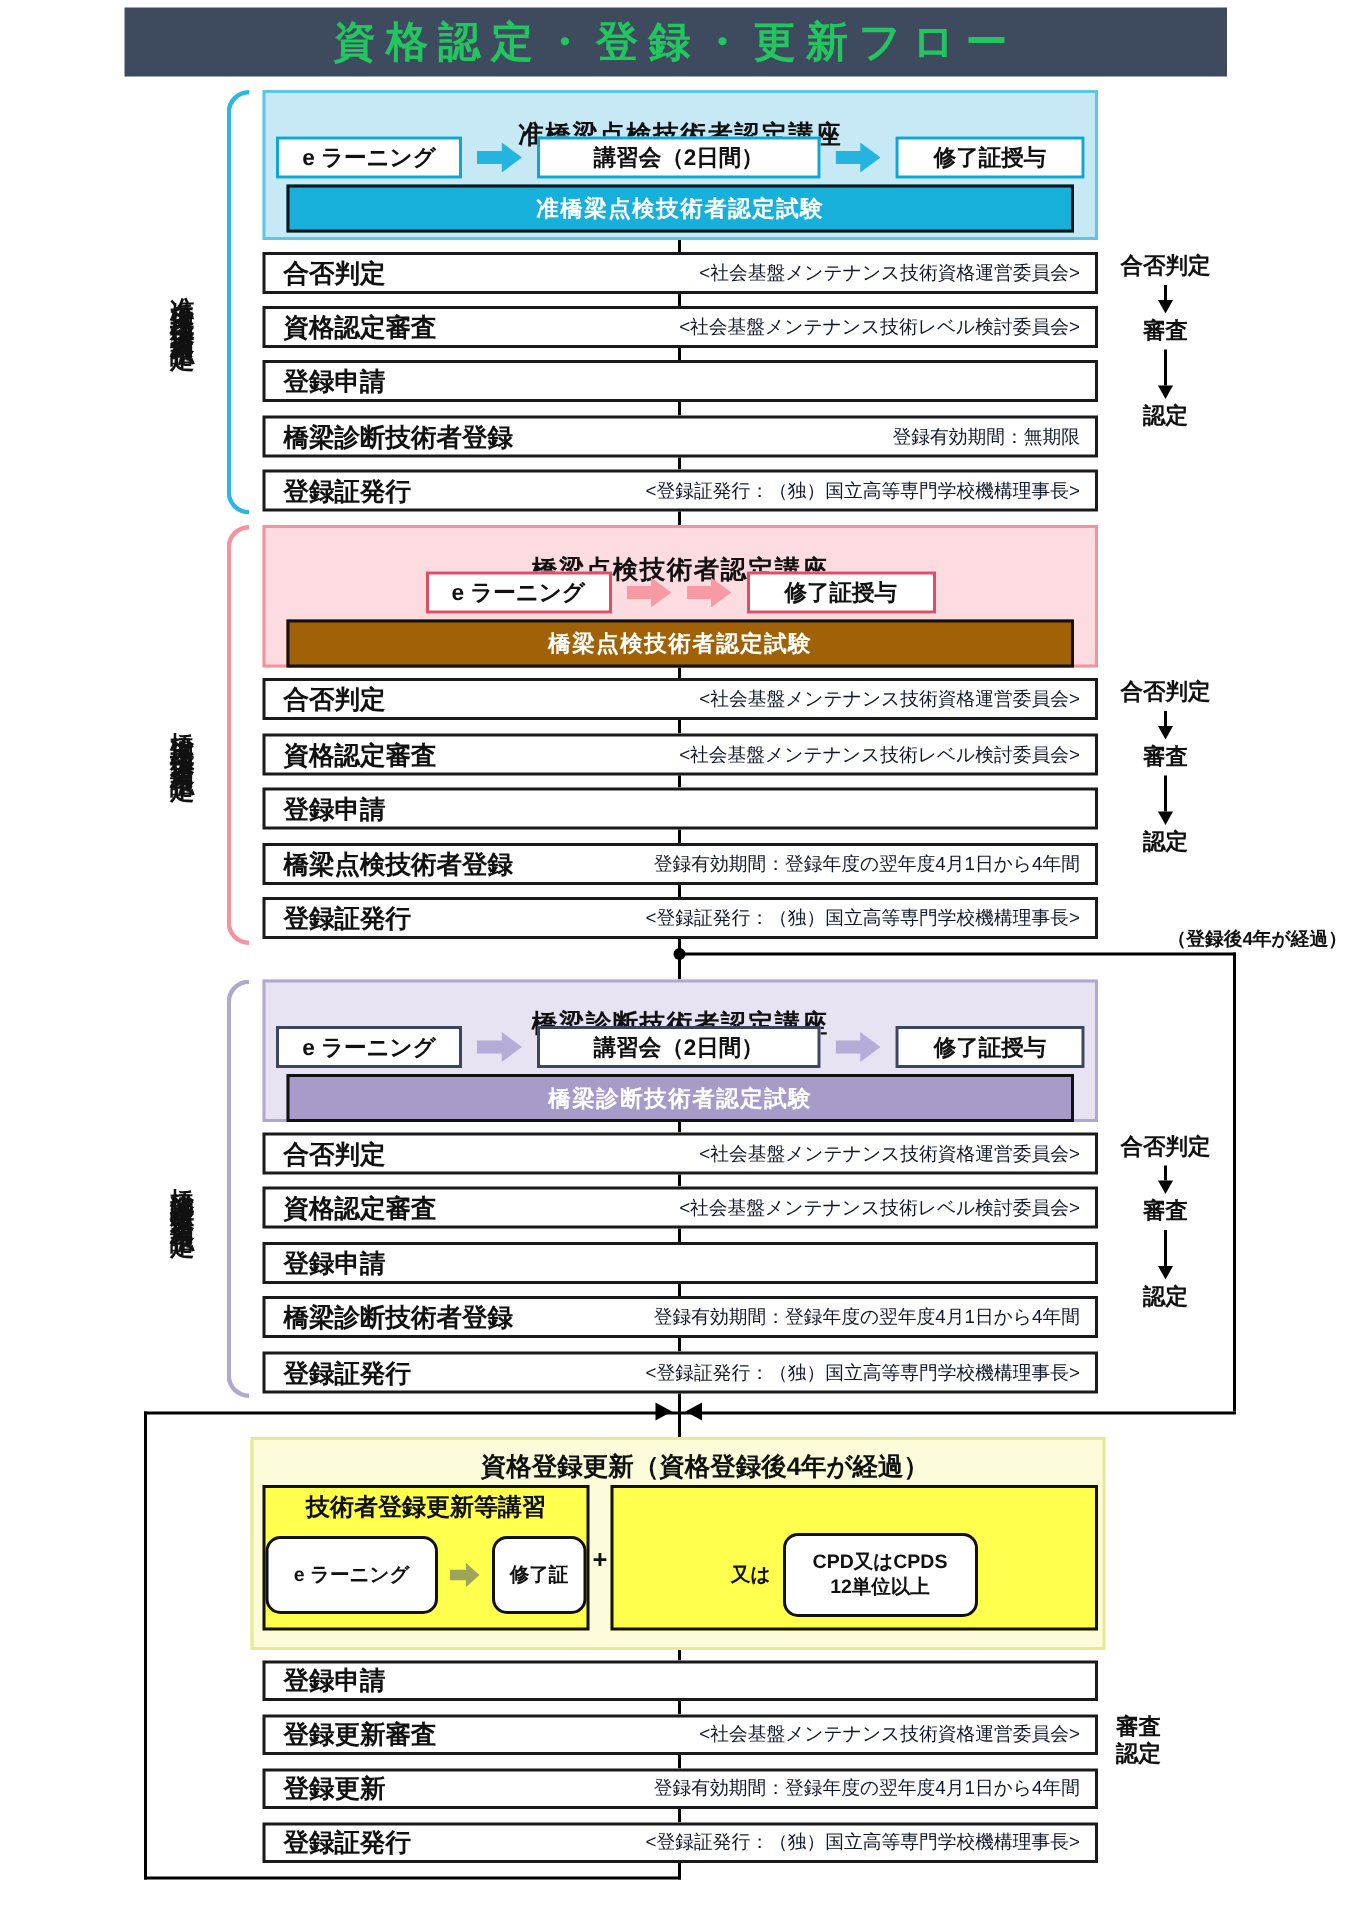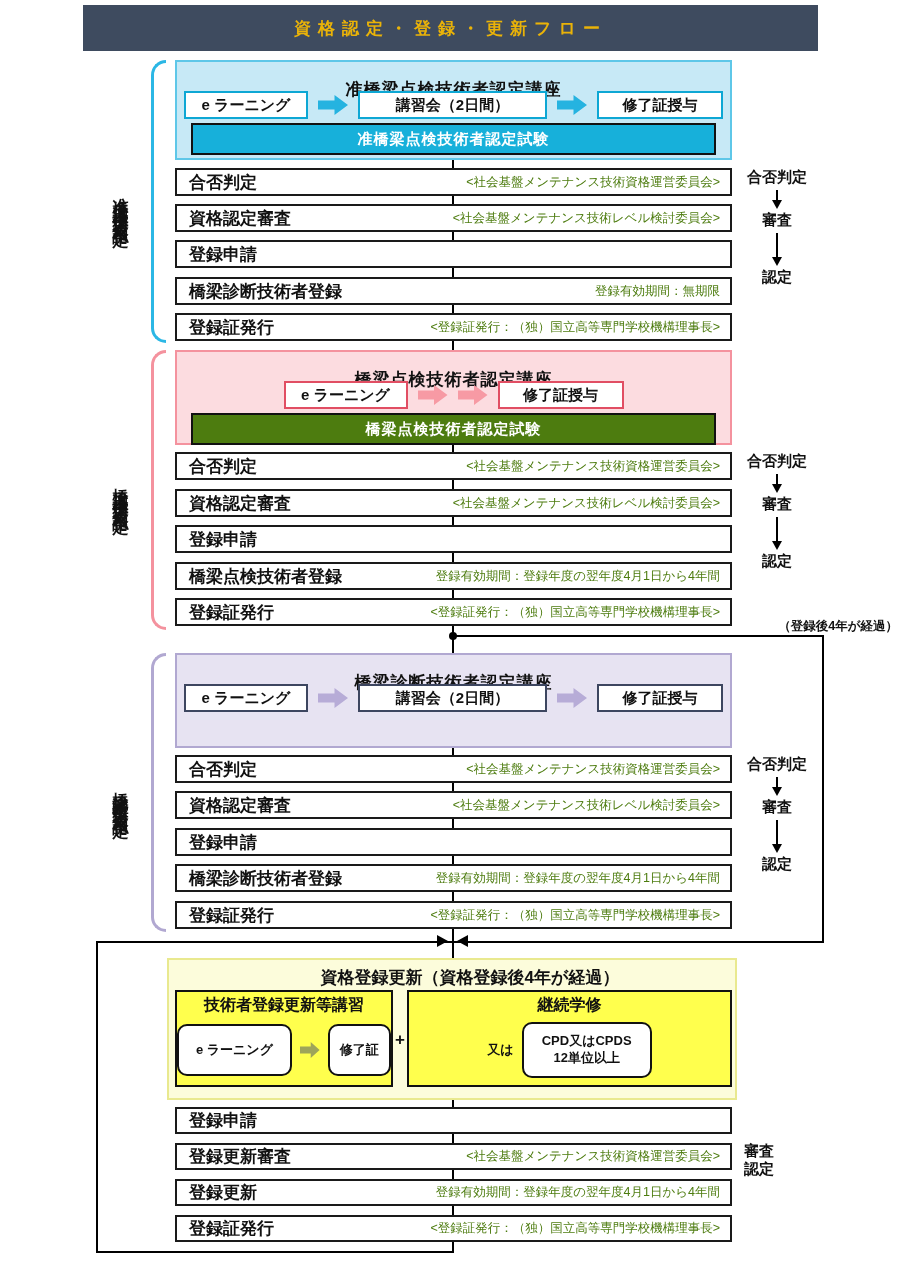--- a/index.html
+++ b/index.html
@@ -1,20 +1,20 @@
 <!DOCTYPE html>
 <html><head>
 <meta charset="utf-8">
 <style>
   html,body{margin:0;padding:0;background:#fff;}
   .canvas{position:relative;width:900px;height:1273px;background:#fff;overflow:hidden;
           font-family:"Liberation Sans","DejaVu Sans",sans-serif;color:#111;}
   .a{position:absolute;box-sizing:border-box;}
   
-  .hdr{background:#3e4b5f;color:#eab308;font-weight:bold;font-size:17px;letter-spacing:7px;
+  .hdr{background:#3e4b5f;color:#22c55e;font-weight:bold;font-size:28px;letter-spacing:7px;
        display:flex;align-items:center;justify-content:center;}
   
   .vlabel{writing-mode:vertical-rl;text-orientation:upright;font-weight:bold;font-size:16px;
           letter-spacing:3px;display:flex;align-items:center;justify-content:center;}
   .bracket{width:15px;border:3px solid;border-right:none;border-radius:16px 0 0 16px;}
   
   .course{border:2px solid;}
   .course-title{text-align:center;font-weight:bold;font-size:17px;margin-top:16px;letter-spacing:1px;}
   .steps{position:absolute;left:0;right:0;top:31px;height:24px;display:flex;align-items:center;justify-content:center;gap:10px;}
   .stepbox{background:#fff;border:2px solid;font-weight:bold;font-size:15px;height:24px;
@@ -24,30 +24,30 @@
   .exam{position:absolute;left:14px;right:14px;top:61px;height:28px;border:2px solid #111;
         color:#fff;font-weight:bold;font-size:15px;display:flex;align-items:center;justify-content:center;letter-spacing:1px;}
   
   .c1 .course{background:#c7e9f6;border-color:#5ec7e8}
   .c1 .stepbox{border-color:#0da7d4}
   .c1 .barrow{background:#25b3e0}
   .c1 .exam{background:#17b0da}
   .c2 .course{background:#fcdce0;border-color:#f4929e}
   .c2 .stepbox{border-color:#e14e63}
   .c2 .barrow{background:#f79aa4}
-  .c2 .exam{background:#4d7c0f}
+  .c2 .exam{background:#a16207}
   .c3 .course{background:#e7e3f2;border-color:#b1a8d1}
   .c3 .stepbox{border-color:#3d4660}
   .c3 .barrow{background:#b7acd7}
   .c3 .exam{background:#a89bc9}
   
   .row{left:175px;width:557px;height:28px;background:#fff;border:2px solid #1a1a1a;
        display:flex;align-items:center;justify-content:space-between;padding:0 10px 0 12px;}
   .row .lbl{font-weight:bold;font-size:17px;white-space:nowrap;}
-  .row .note{font-size:12.5px;color:#4d7c0f;white-space:nowrap;}
+  .row .note{font-size:12.5px;color:#0f172a;white-space:nowrap;}
   
   .vline{width:0;border-left:2px solid #000;}
   .hline{height:0;border-top:2px solid #000;}
   .dot{width:8px;height:8px;background:#000;border-radius:50%;}
   .tri-down{width:0;height:0;border-left:5px solid transparent;border-right:5px solid transparent;border-top:9px solid #000;}
   .tri-right{width:0;height:0;border-top:6px solid transparent;border-bottom:6px solid transparent;border-left:11px solid #000;}
   .tri-left{width:0;height:0;border-top:6px solid transparent;border-bottom:6px solid transparent;border-right:11px solid #000;}
   
   .fnote{width:90px;text-align:center;font-weight:bold;font-size:15px;white-space:nowrap;}
   .small-label{font-weight:bold;font-size:12.5px;white-space:nowrap;}
@@ -184,20 +184,21 @@
 
     <div class="a course" style="left:175px;top:653px;width:557px;height:95px;">
       <div class="course-title">橋梁診断技術者認定講座</div>
       <div class="steps">
         <div class="stepbox" style="width:120px;">e ラーニング</div>
         <span class="barrow"></span>
         <div class="stepbox" style="width:185px;">講習会（2日間）</div>
         <span class="barrow"></span>
         <div class="stepbox" style="width:122px;">修了証授与</div>
       </div>
+      <div class="exam">橋梁診断技術者認定試験</div>
     </div>
 
     <div class="a vline" style="left:452px;top:748px;height:7px;"></div>
     <div class="a row" style="top:755px;">
       <span class="lbl">合否判定</span>
       <span class="note">&lt;社会基盤メンテナンス技術資格運営委員会&gt;</span>
     </div>
     <div class="a vline" style="left:452px;top:783px;height:8px;"></div>
     <div class="a row" style="top:791px;">
       <span class="lbl">資格認定審査</span>
@@ -243,21 +244,20 @@
     <div class="yrow">
       <div class="roundbox" style="width:112px;height:48px;">e ラーニング</div>
       <span class="barrow olive"></span>
       <div class="roundbox" style="width:60px;height:48px;">修了証</div>
     </div>
   </div>
 
   <div class="a plus" style="left:391px;top:1030px;width:18px;">+</div>
 
   <div class="a ybox" style="left:407px;top:990px;width:325px;height:97px;">
-    <div class="ybox-title">継続学修</div>
     <div class="yrow">
       <span class="ortext">又は</span>
       <div class="roundbox" style="width:126px;height:52px;">
         <span>CPD又はCPDS</span>
         <span>12単位以上</span>
       </div>
     </div>
   </div>
 
   <div class="a vline" style="left:452px;top:1100px;height:7px;"></div>

